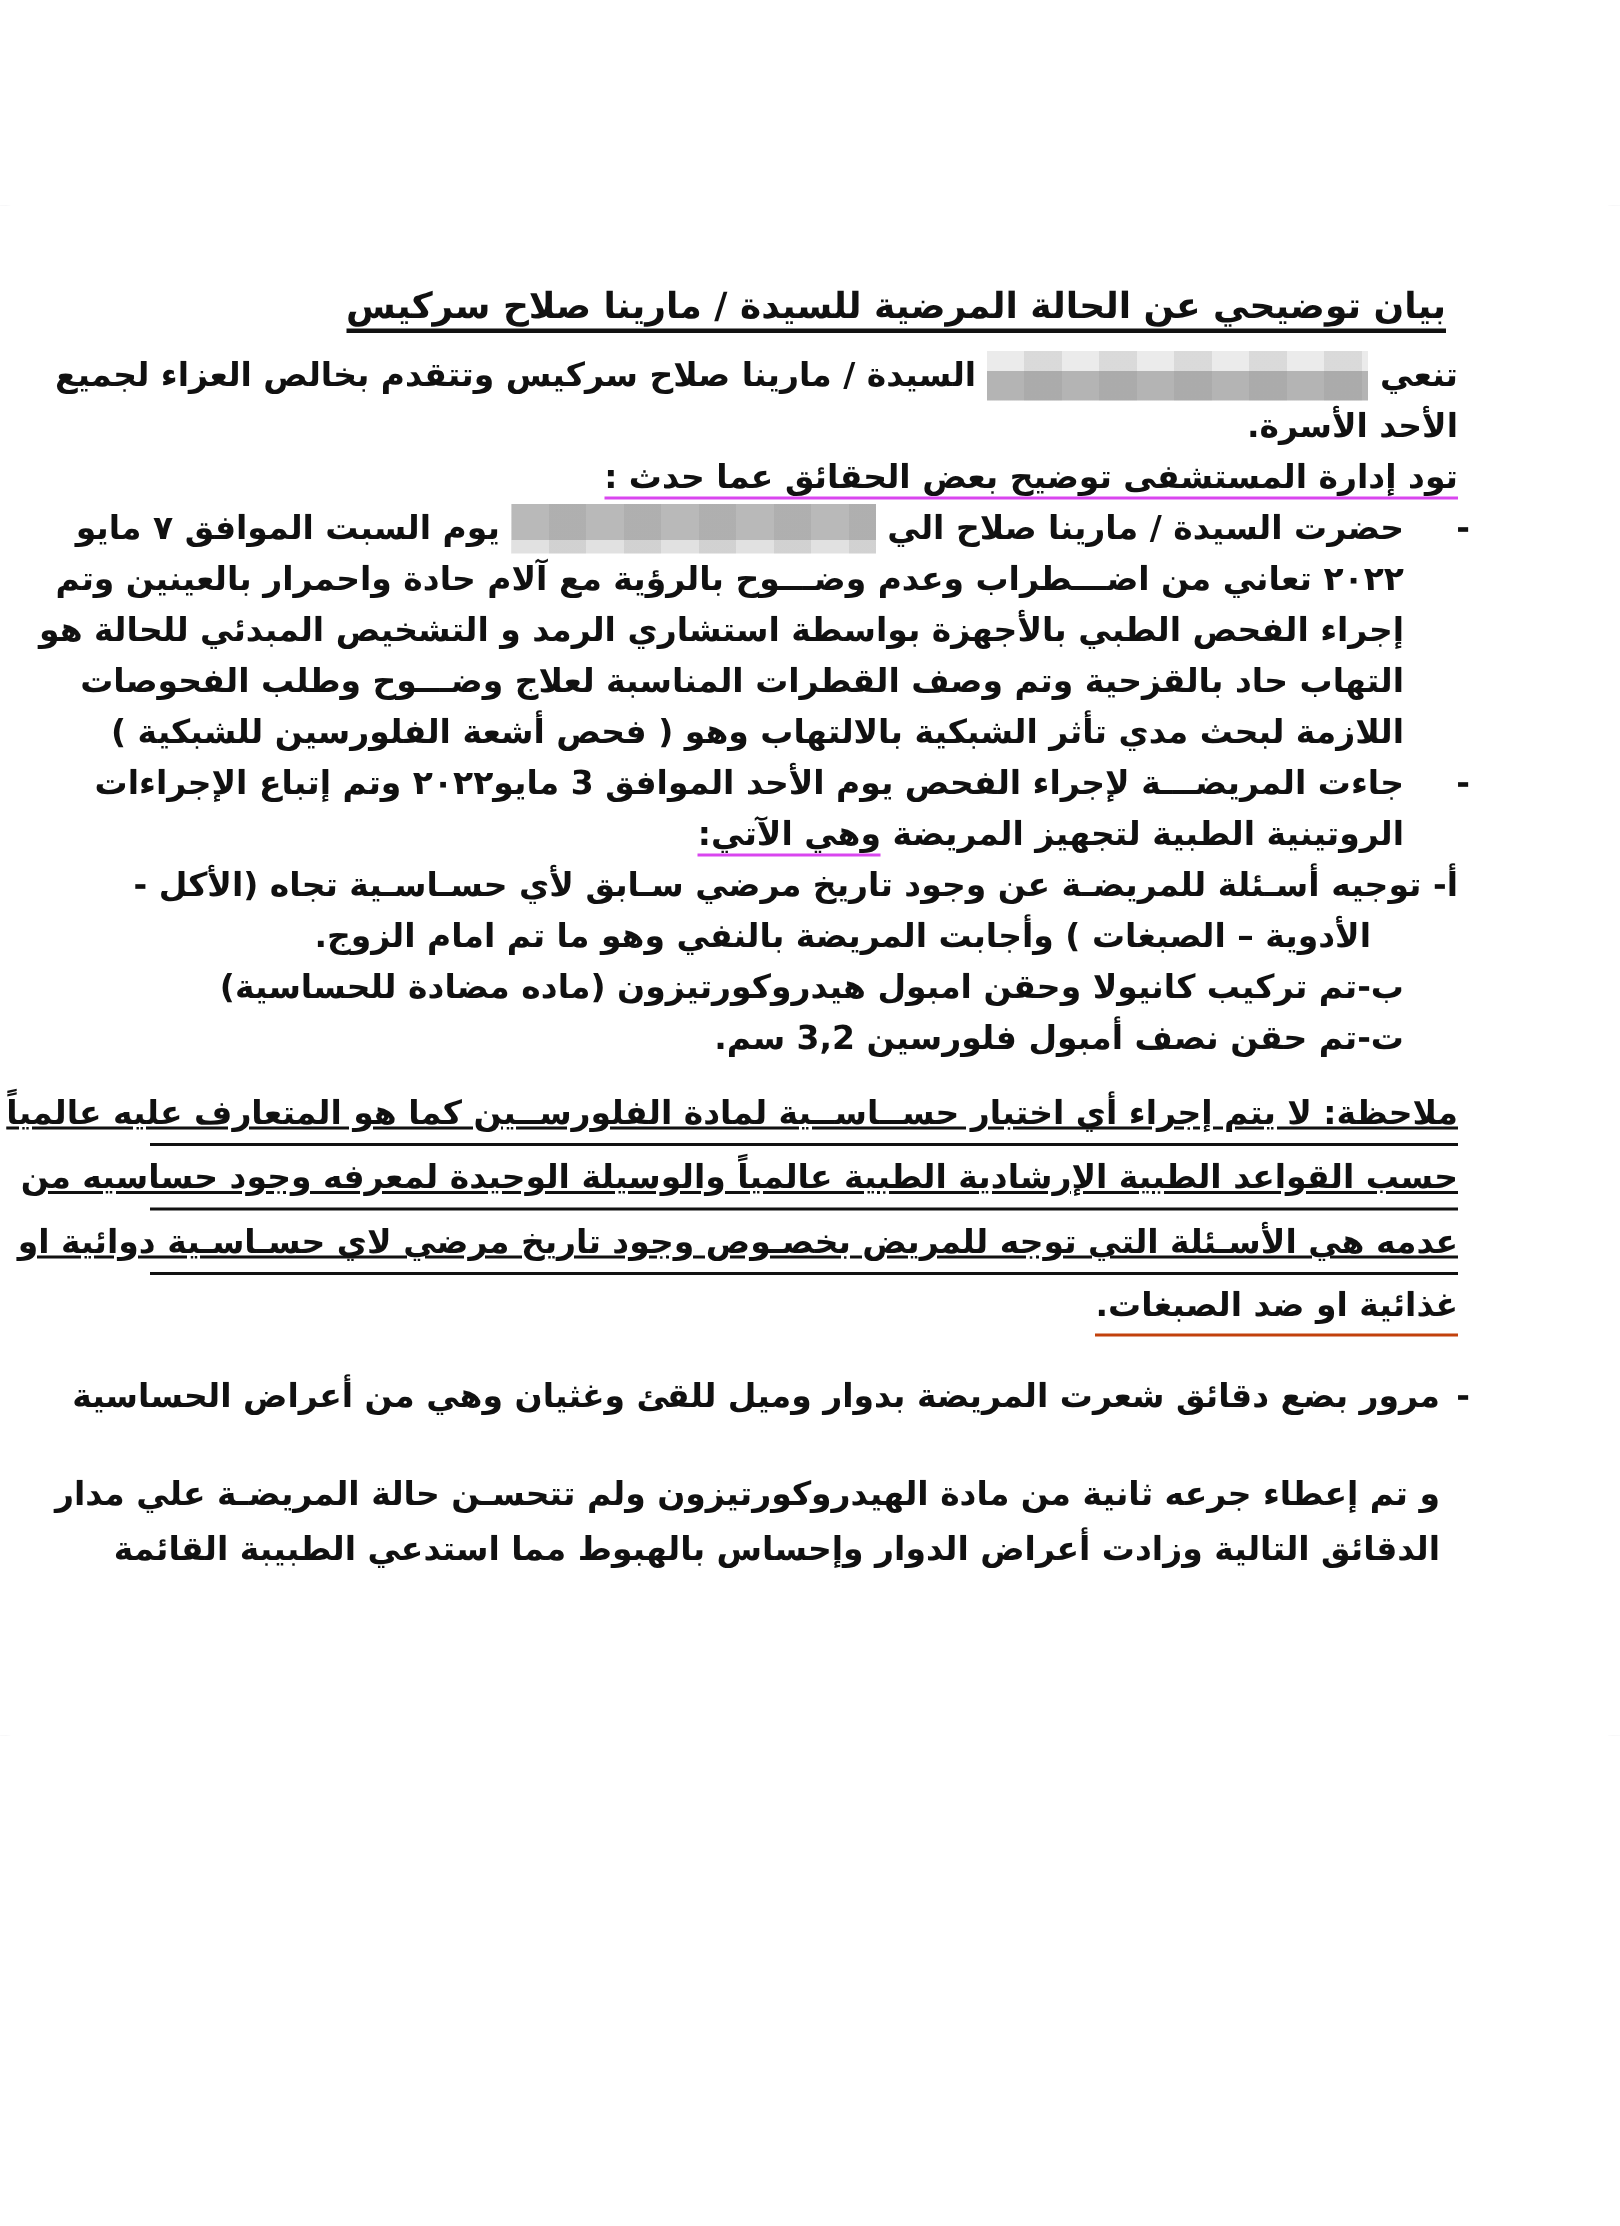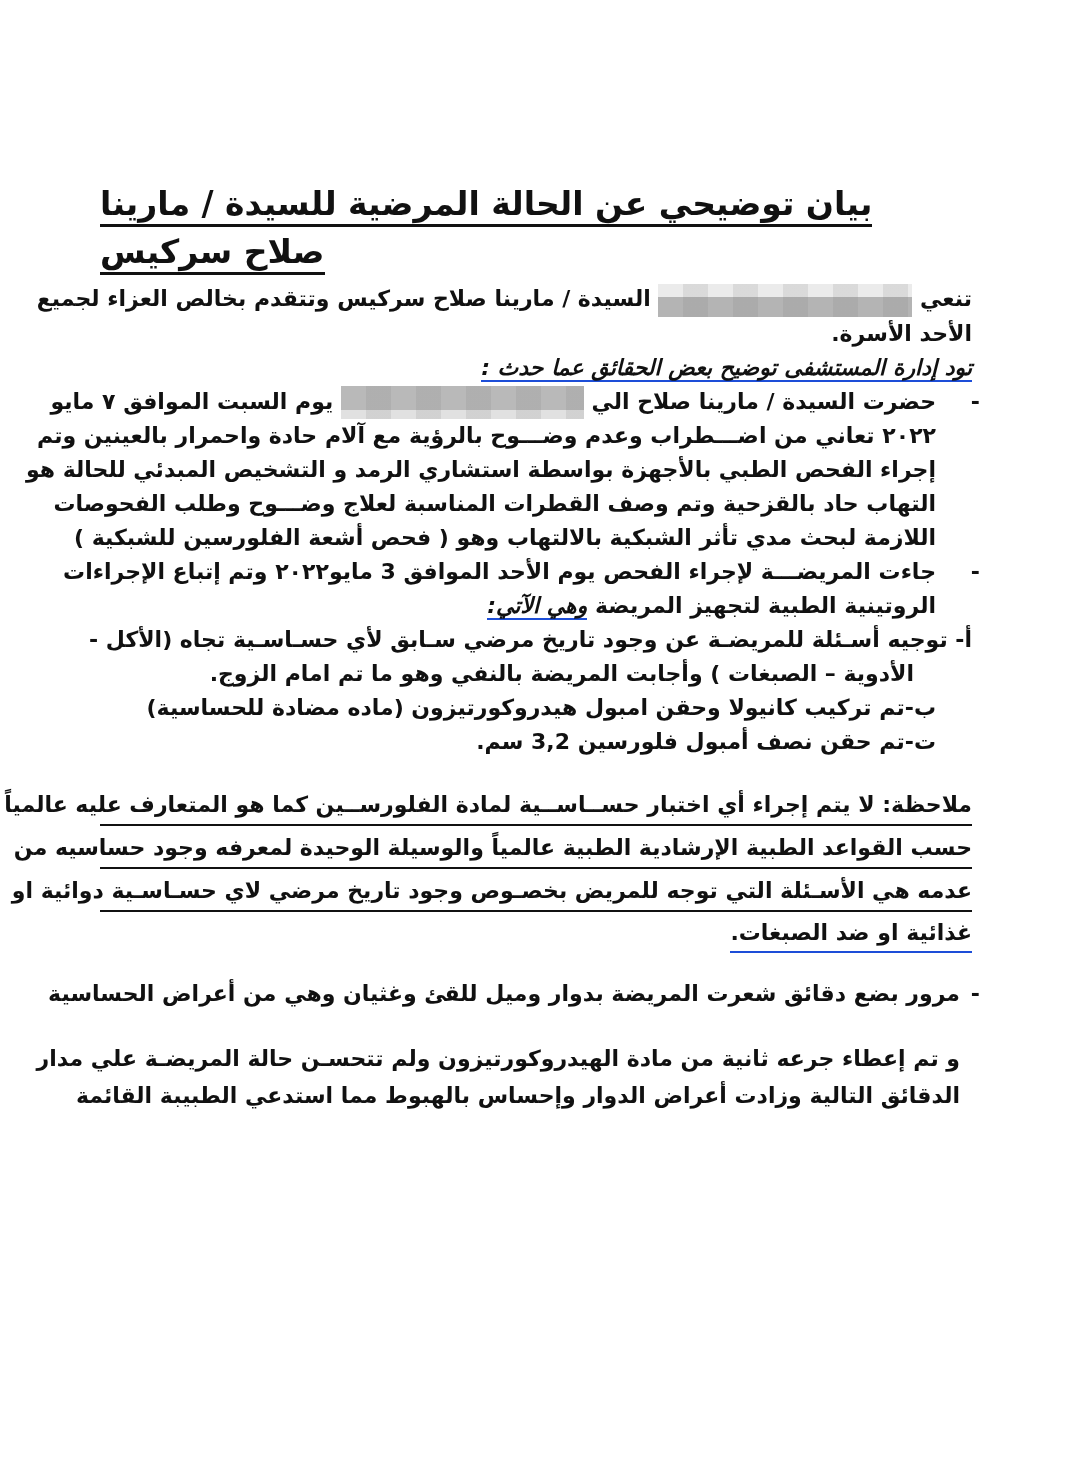--- a/index.html
+++ b/index.html
@@ -41,38 +41,38 @@
     .doc {
       position: absolute;
       left: 100px;
       top: 180px;
       width: 872px;
       direction: rtl;
       color: #111111;
       font-weight: bold;
     }
     .title {
-      text-align: left;
-      font-size: 33px;
+      text-align: right;
+      font-size: 24px;
       line-height: 48px;
       margin: 0 0 6px 0;
       padding-right: 8px;
     }
     .title span {
       border-bottom: 3px solid #111;
       padding-bottom: 1px;
     }
     .line {
       font-size: 22px;
       line-height: 34px;
       white-space: nowrap;
       position: relative;
     }
     .just { text-align: justify; text-align-last: justify; }
-    .ul { border-bottom: 2px solid #1d4ed8; font-style: italic; }
+    .ul { border-bottom: 2px solid #d946ef; }
     .blur {
       display: inline-block;
       width: 254px;
       height: 33px;
       vertical-align: middle;
       background:
         linear-gradient(to bottom, rgba(235,235,235,1) 0, rgba(235,235,235,1) 40%, rgba(180,180,180,1) 40%, rgba(180,180,180,1) 100%);
       position: relative;
     }
     .blur::after {
@@ -86,29 +86,29 @@
       width: 243px;
       background:
         linear-gradient(to bottom, rgba(185,185,185,1) 0, rgba(185,185,185,1) 72%, rgba(225,225,225,1) 72%, rgba(225,225,225,1) 100%);
     }
     .indent1 { padding-right: 36px; }
     .indent2 { padding-right: 58px; }
     .dash {
       position: absolute;
       right: -6px;
     }
-    .block-note { margin-top: 27px; }
+    .block-note { margin-top: 14px; text-decoration: underline; }
     .note-line {
       font-size: 22px;
       line-height: 38px;
       white-space: nowrap;
       border-bottom: 2px solid #111;
       margin-bottom: 3px;
     }
-    .note-last { display: inline-block; border-bottom: 2px solid #1d4ed8; font-size: 22px; line-height: 36px; }
+    .note-last { display: inline-block; border-bottom: 2px solid #c2410c; font-size: 22px; line-height: 36px; }
     .block-final { margin-top: 22px; }
   </style>
 </head>
 <body>
 
 <div class="edge-left"></div>
 <div class="edge-right"></div>
 <div class="page"></div>
 
 <div class="doc">

